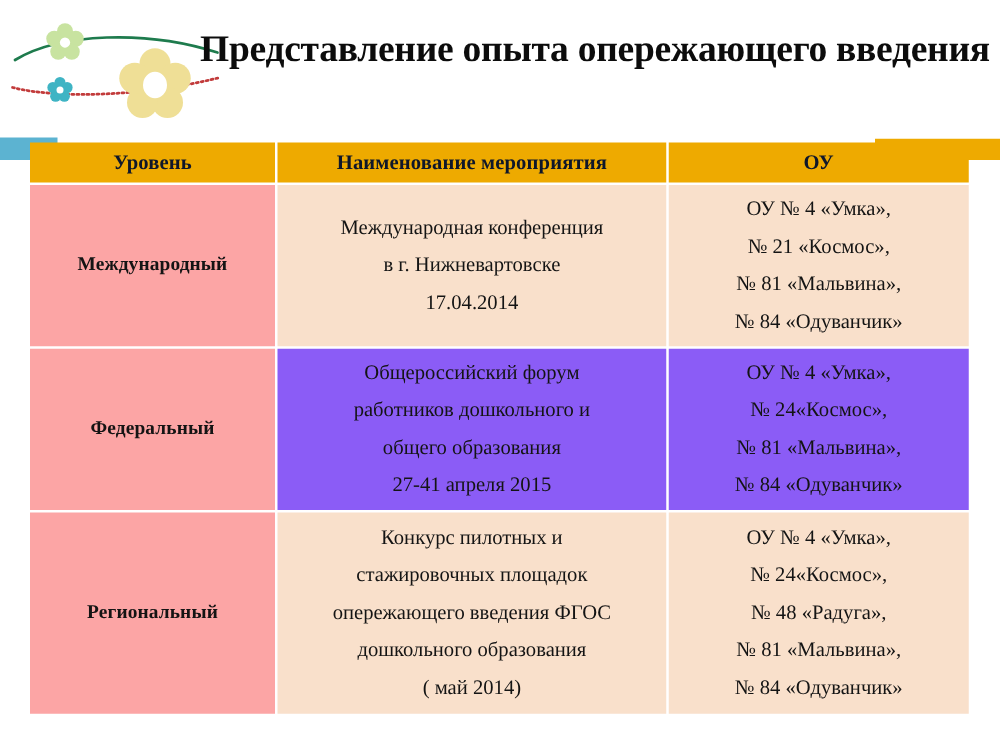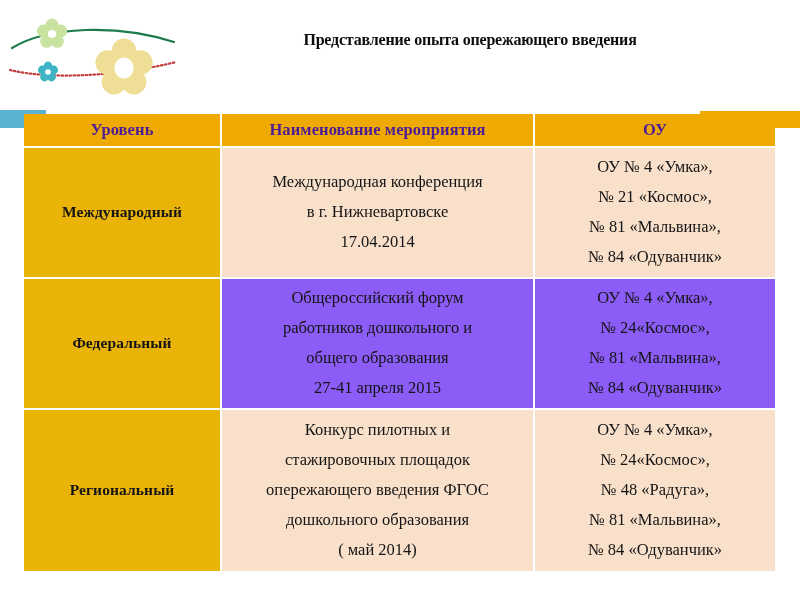--- a/index.html
+++ b/index.html
@@ -29,21 +29,21 @@
     width: 170px; height: 92px;
   }
 
   .title-text {
     position: absolute;
     left: 160px; top: 24px;
     width: 620px;
     text-align: center;
     font-family: "Liberation Serif", serif;
     font-weight: bold;
-    font-size: 16px;
+    font-size: 30px;
     line-height: 31px;
     color: #0c0c0c;
     letter-spacing: -0.2px;
   }
   .title-line { display: block; white-space: nowrap; }
   .title-line.l2 { letter-spacing: -0.1px; }
 
   
   .teal-bar {
     position: absolute;
@@ -83,27 +83,27 @@
   .col-org     { width: 240px; }
 
   
   th.hdr {
     background: #eeaa00;
     height: 32px;
     text-align: center;
     font-family: "Liberation Serif", serif;
     font-weight: bold;
     font-size: 16.5px;
-    color: #4c1d95;
+    color: #0f172a;
     letter-spacing: 0.1px;
   }
 
   
   td.level {
-    background: #eab308;
+    background: #fca5a5;
     text-align: center;
     font-family: "Liberation Serif", serif;
     font-weight: bold;
     font-size: 15.5px;
     color: #141414;
     letter-spacing: 0.1px;
   }
 
   
   td.body-cell {

